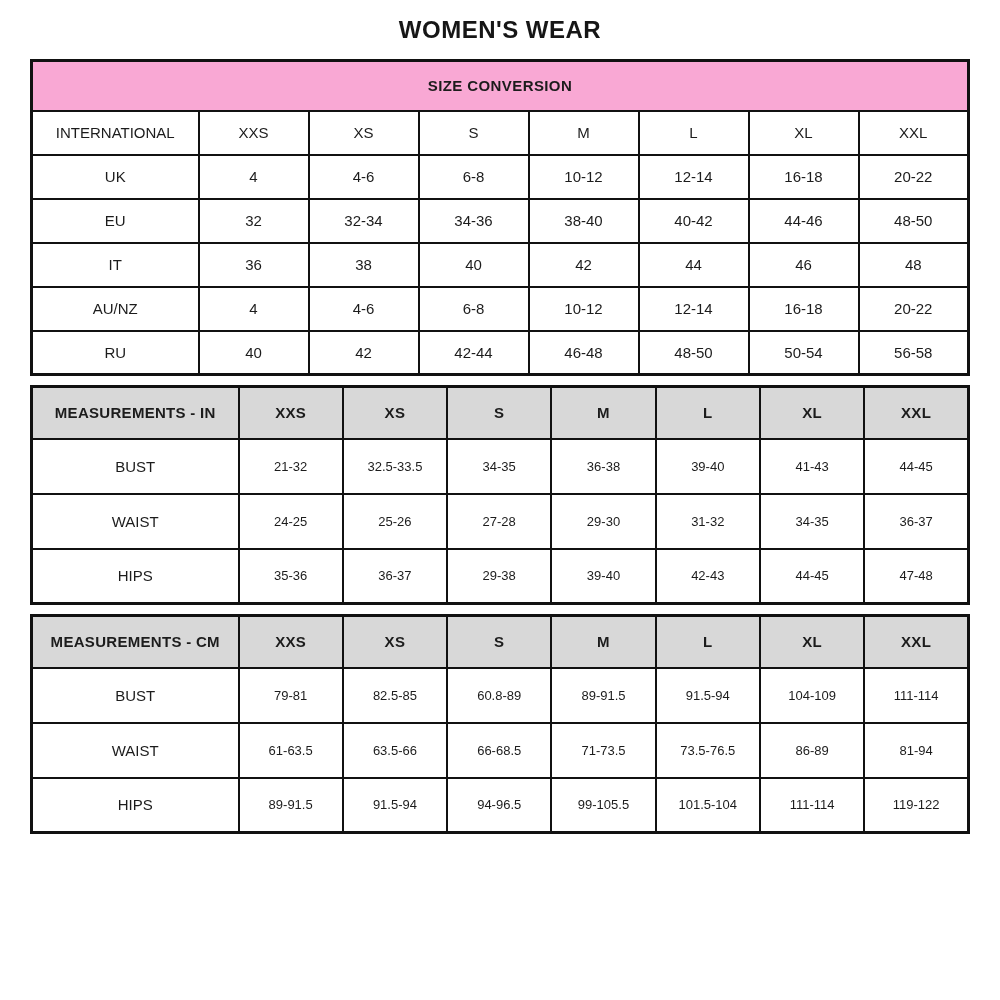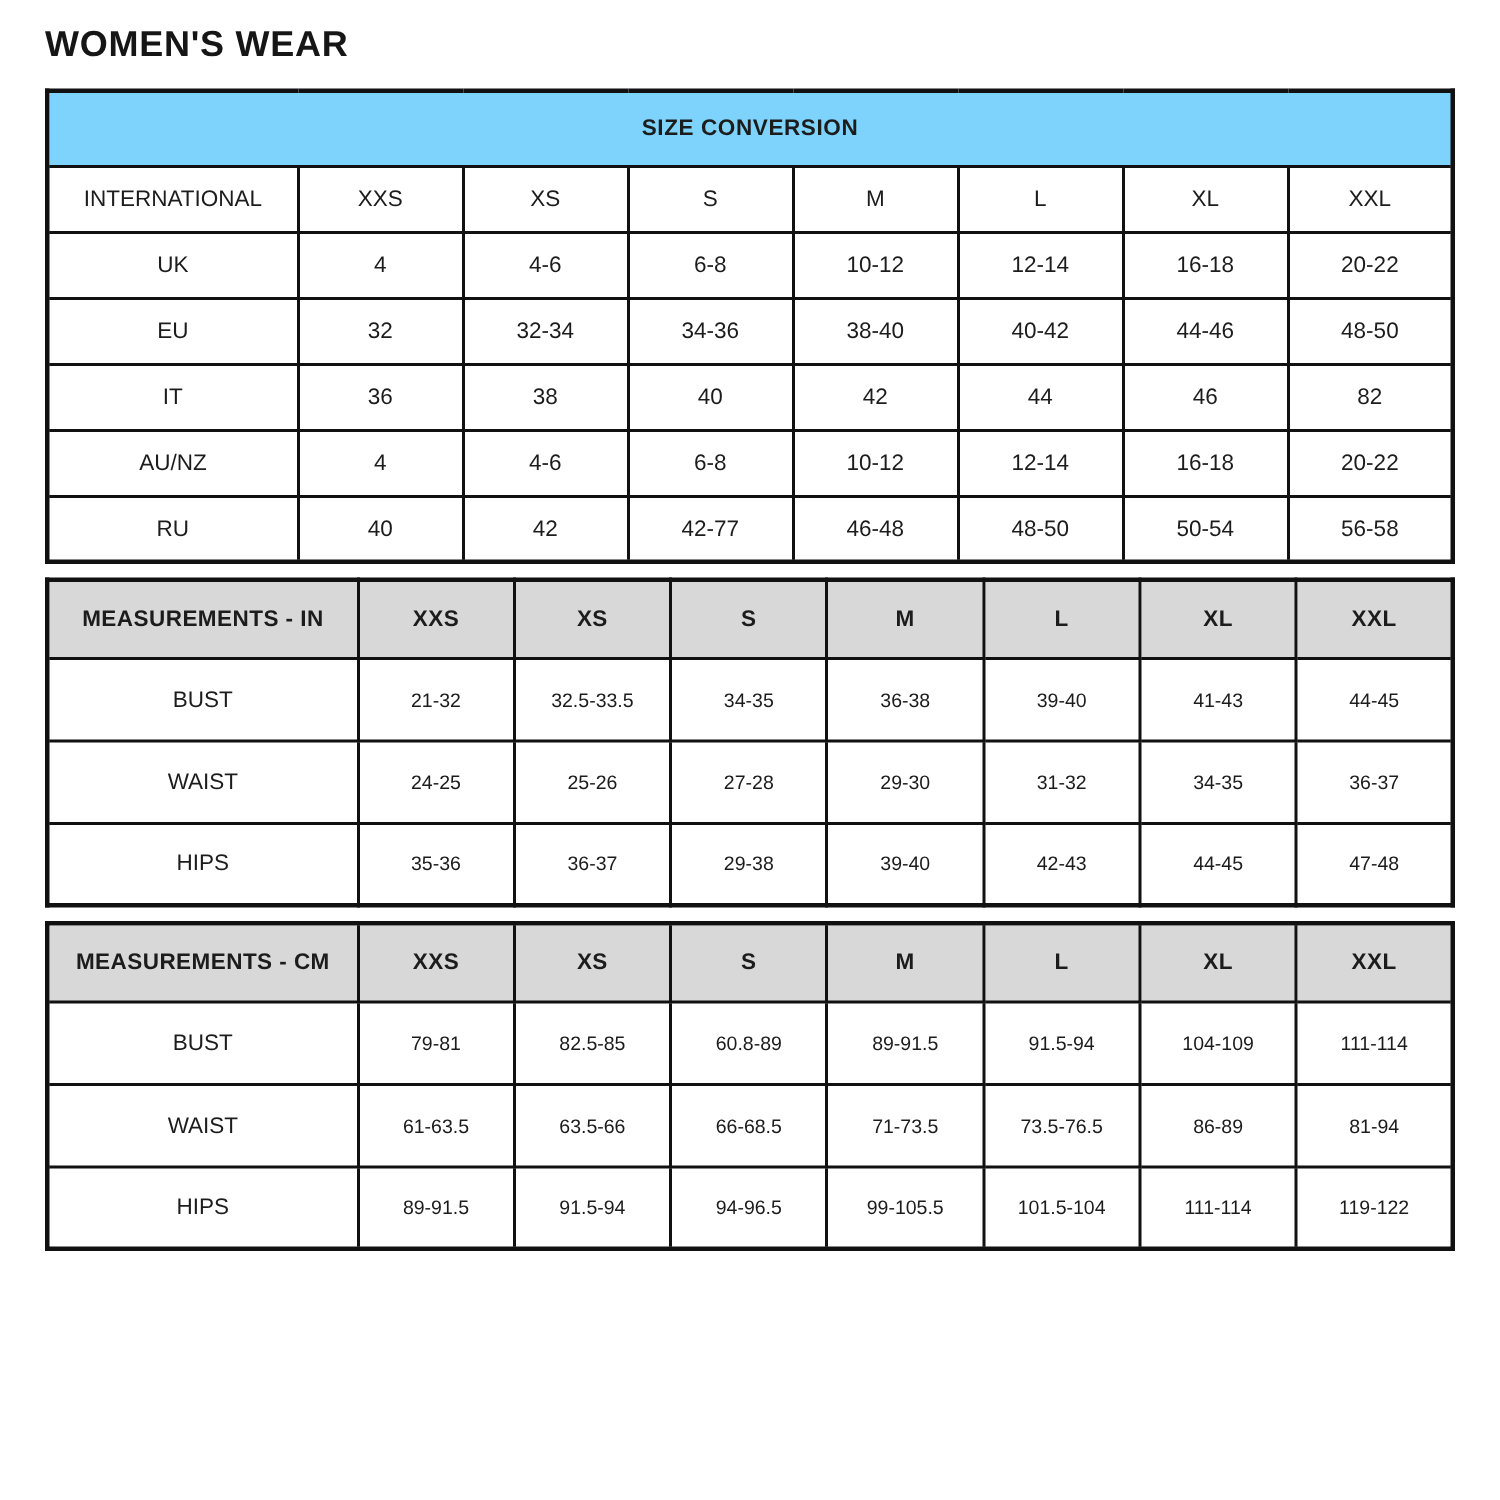--- a/index.html
+++ b/index.html
@@ -5,21 +5,21 @@
   * { box-sizing: border-box; }
   html, body {
     margin: 0; padding: 0;
     width: 1000px; height: 1000px;
     background: #ffffff;
     font-family: "Liberation Sans", sans-serif;
     color: #1c1c1c;
   }
   .page { padding: 10px 30px 0 30px; }
   .page-title {
-    text-align: left;
+    text-align: center;
     font-size: 24px;
     font-weight: 700;
     letter-spacing: 0.5px;
     margin: 6px 0 15px 0;
     color: #161616;
   }
   table {
     width: 100%;
     border-collapse: collapse;
     table-layout: fixed;
@@ -29,21 +29,21 @@
   td {
     border: 2px solid #111111;
     text-align: center;
     vertical-align: middle;
     padding: 2px 4px;
     overflow: hidden;
   }
   
   .t1 td { height: 44px; font-size: 15px; font-weight: 500; }
   .t1 .banner-cell {
-    background: #7dd3fc;
+    background: #f9a8d4;
     height: 50px;
     font-weight: 700;
     font-size: 15px;
     letter-spacing: 0.4px;
     text-align: center;
   }
   
   .tm .head-cell {
     background: #d8d8d8;
     height: 52px;
@@ -108,37 +108,37 @@
       <td>48-50</td>
     </tr>
     <tr>
       <td>IT</td>
       <td>36</td>
       <td>38</td>
       <td>40</td>
       <td>42</td>
       <td>44</td>
       <td>46</td>
-      <td>82</td>
+      <td>48</td>
     </tr>
     <tr>
       <td>AU/NZ</td>
       <td>4</td>
       <td>4-6</td>
       <td>6-8</td>
       <td>10-12</td>
       <td>12-14</td>
       <td>16-18</td>
       <td>20-22</td>
     </tr>
     <tr>
       <td>RU</td>
       <td>40</td>
       <td>42</td>
-      <td>42-77</td>
+      <td>42-44</td>
       <td>46-48</td>
       <td>48-50</td>
       <td>50-54</td>
       <td>56-58</td>
     </tr>
   </tbody>
     </table>
 
   <table class="tm">
     <colgroup>

